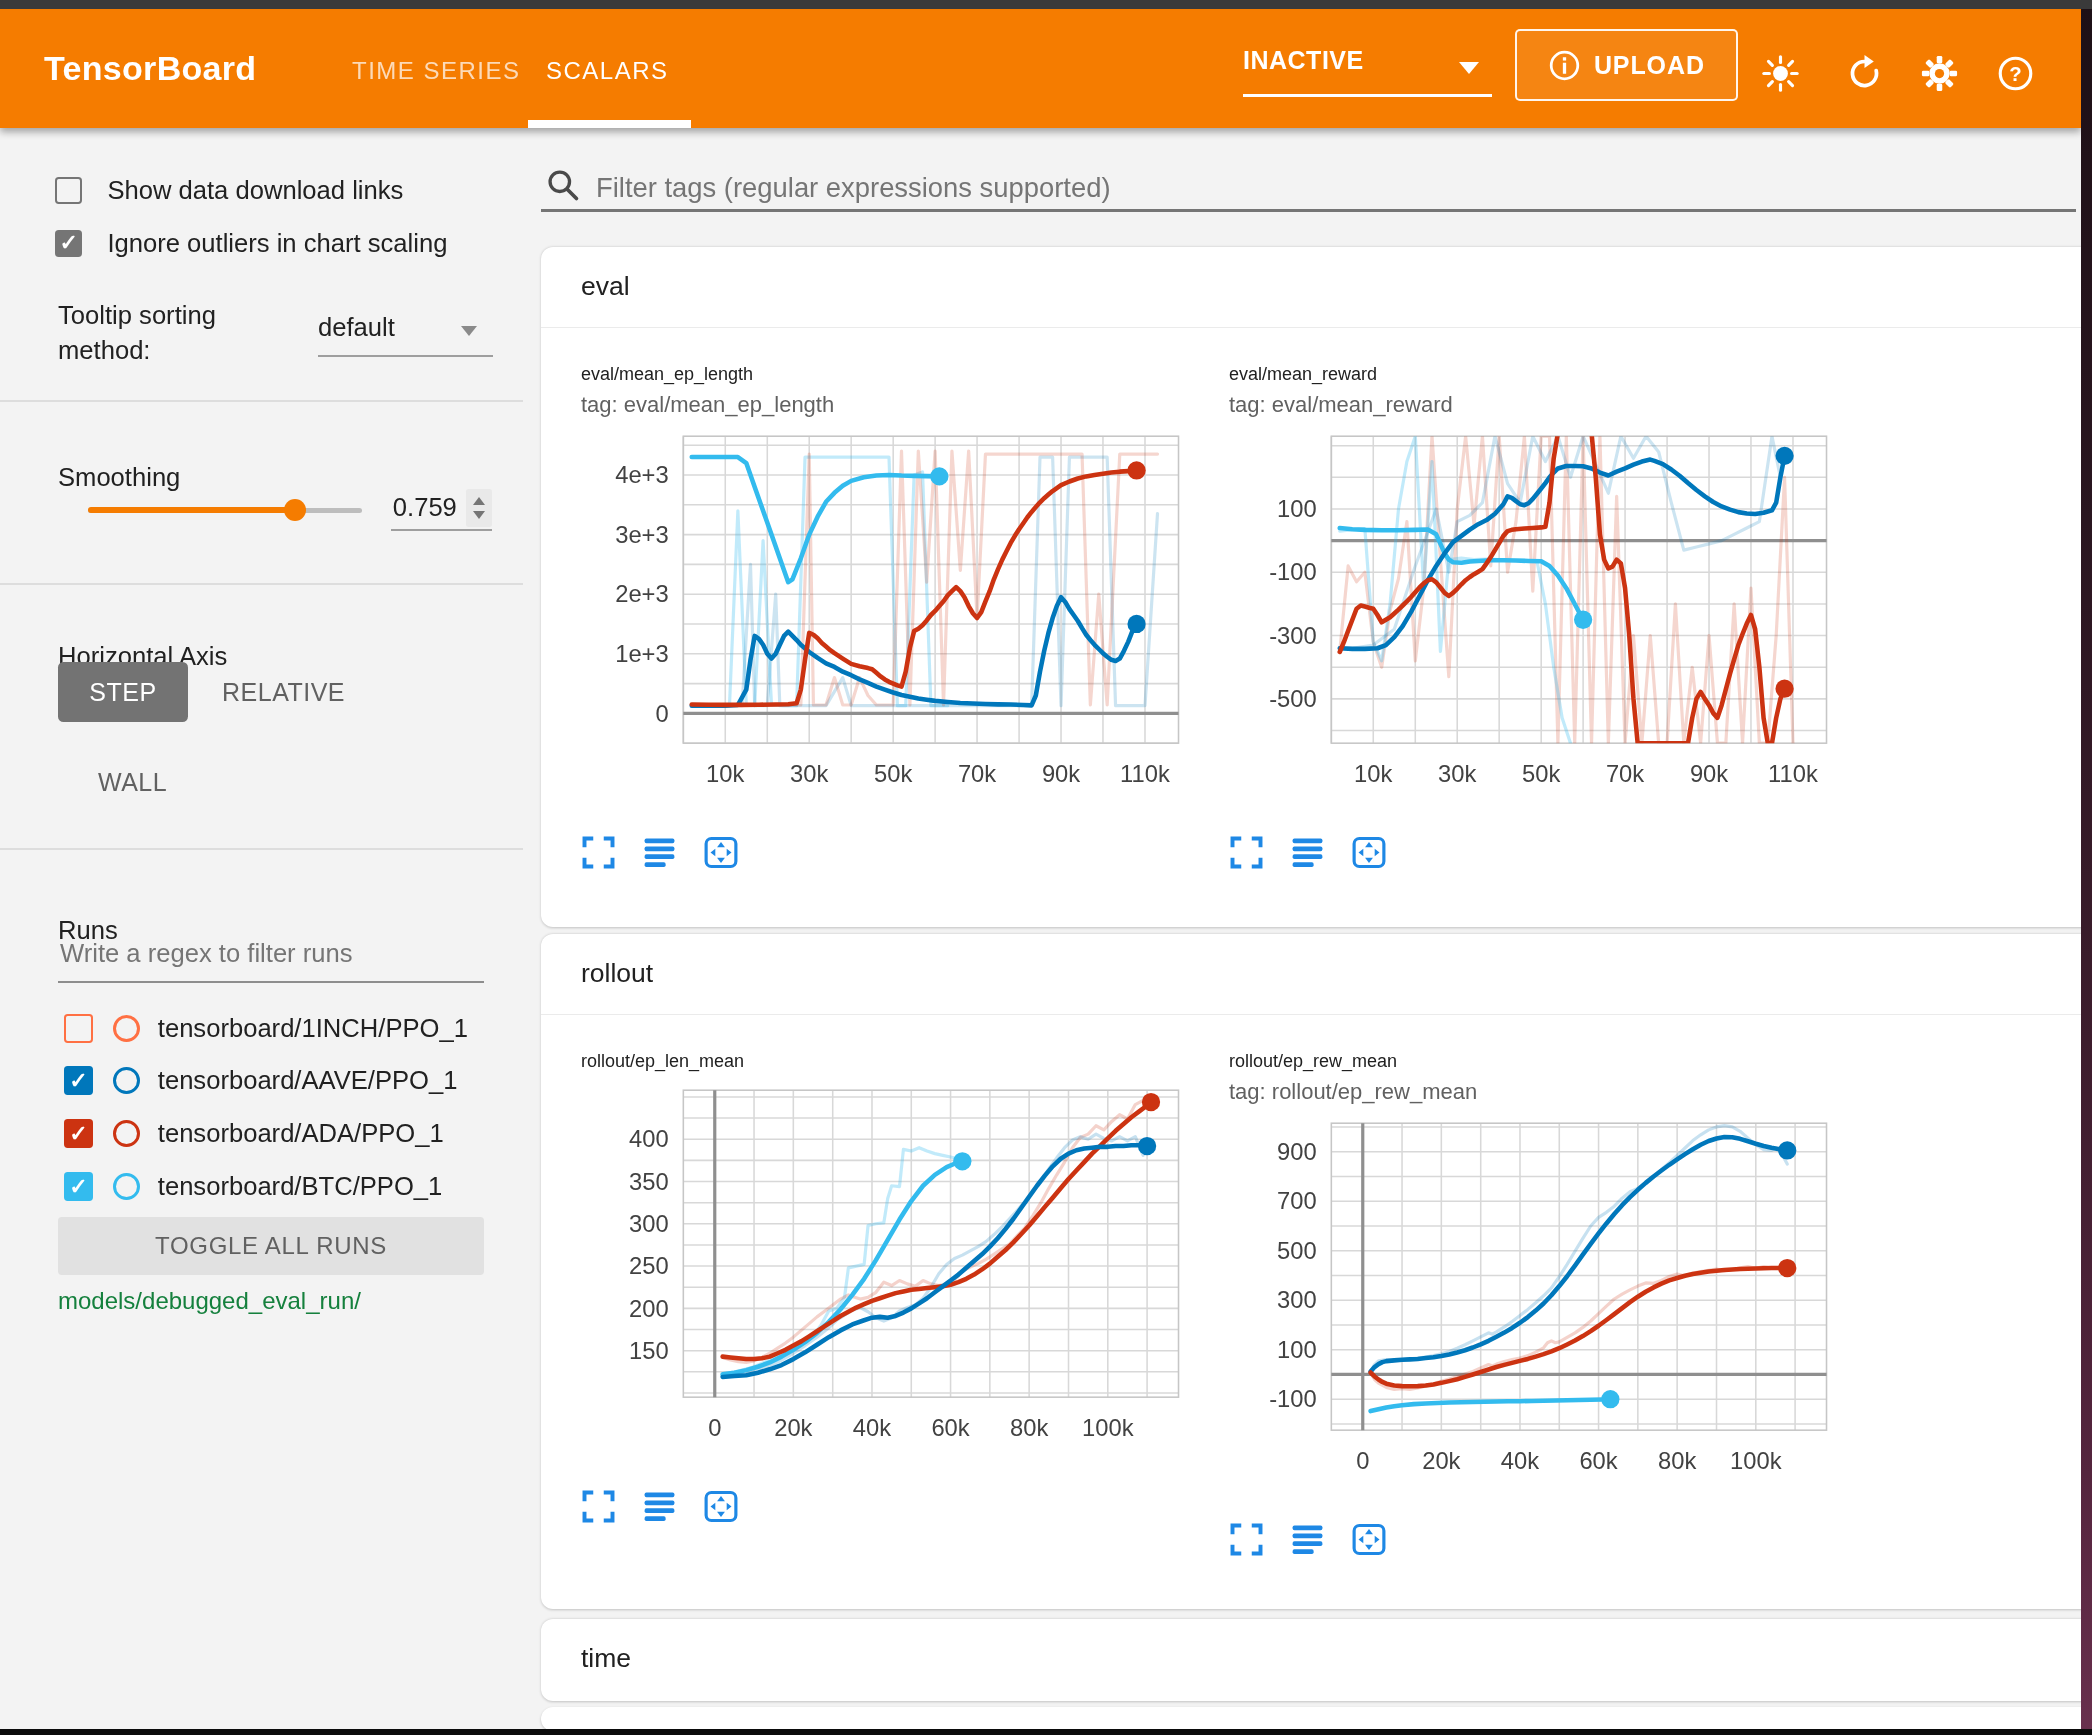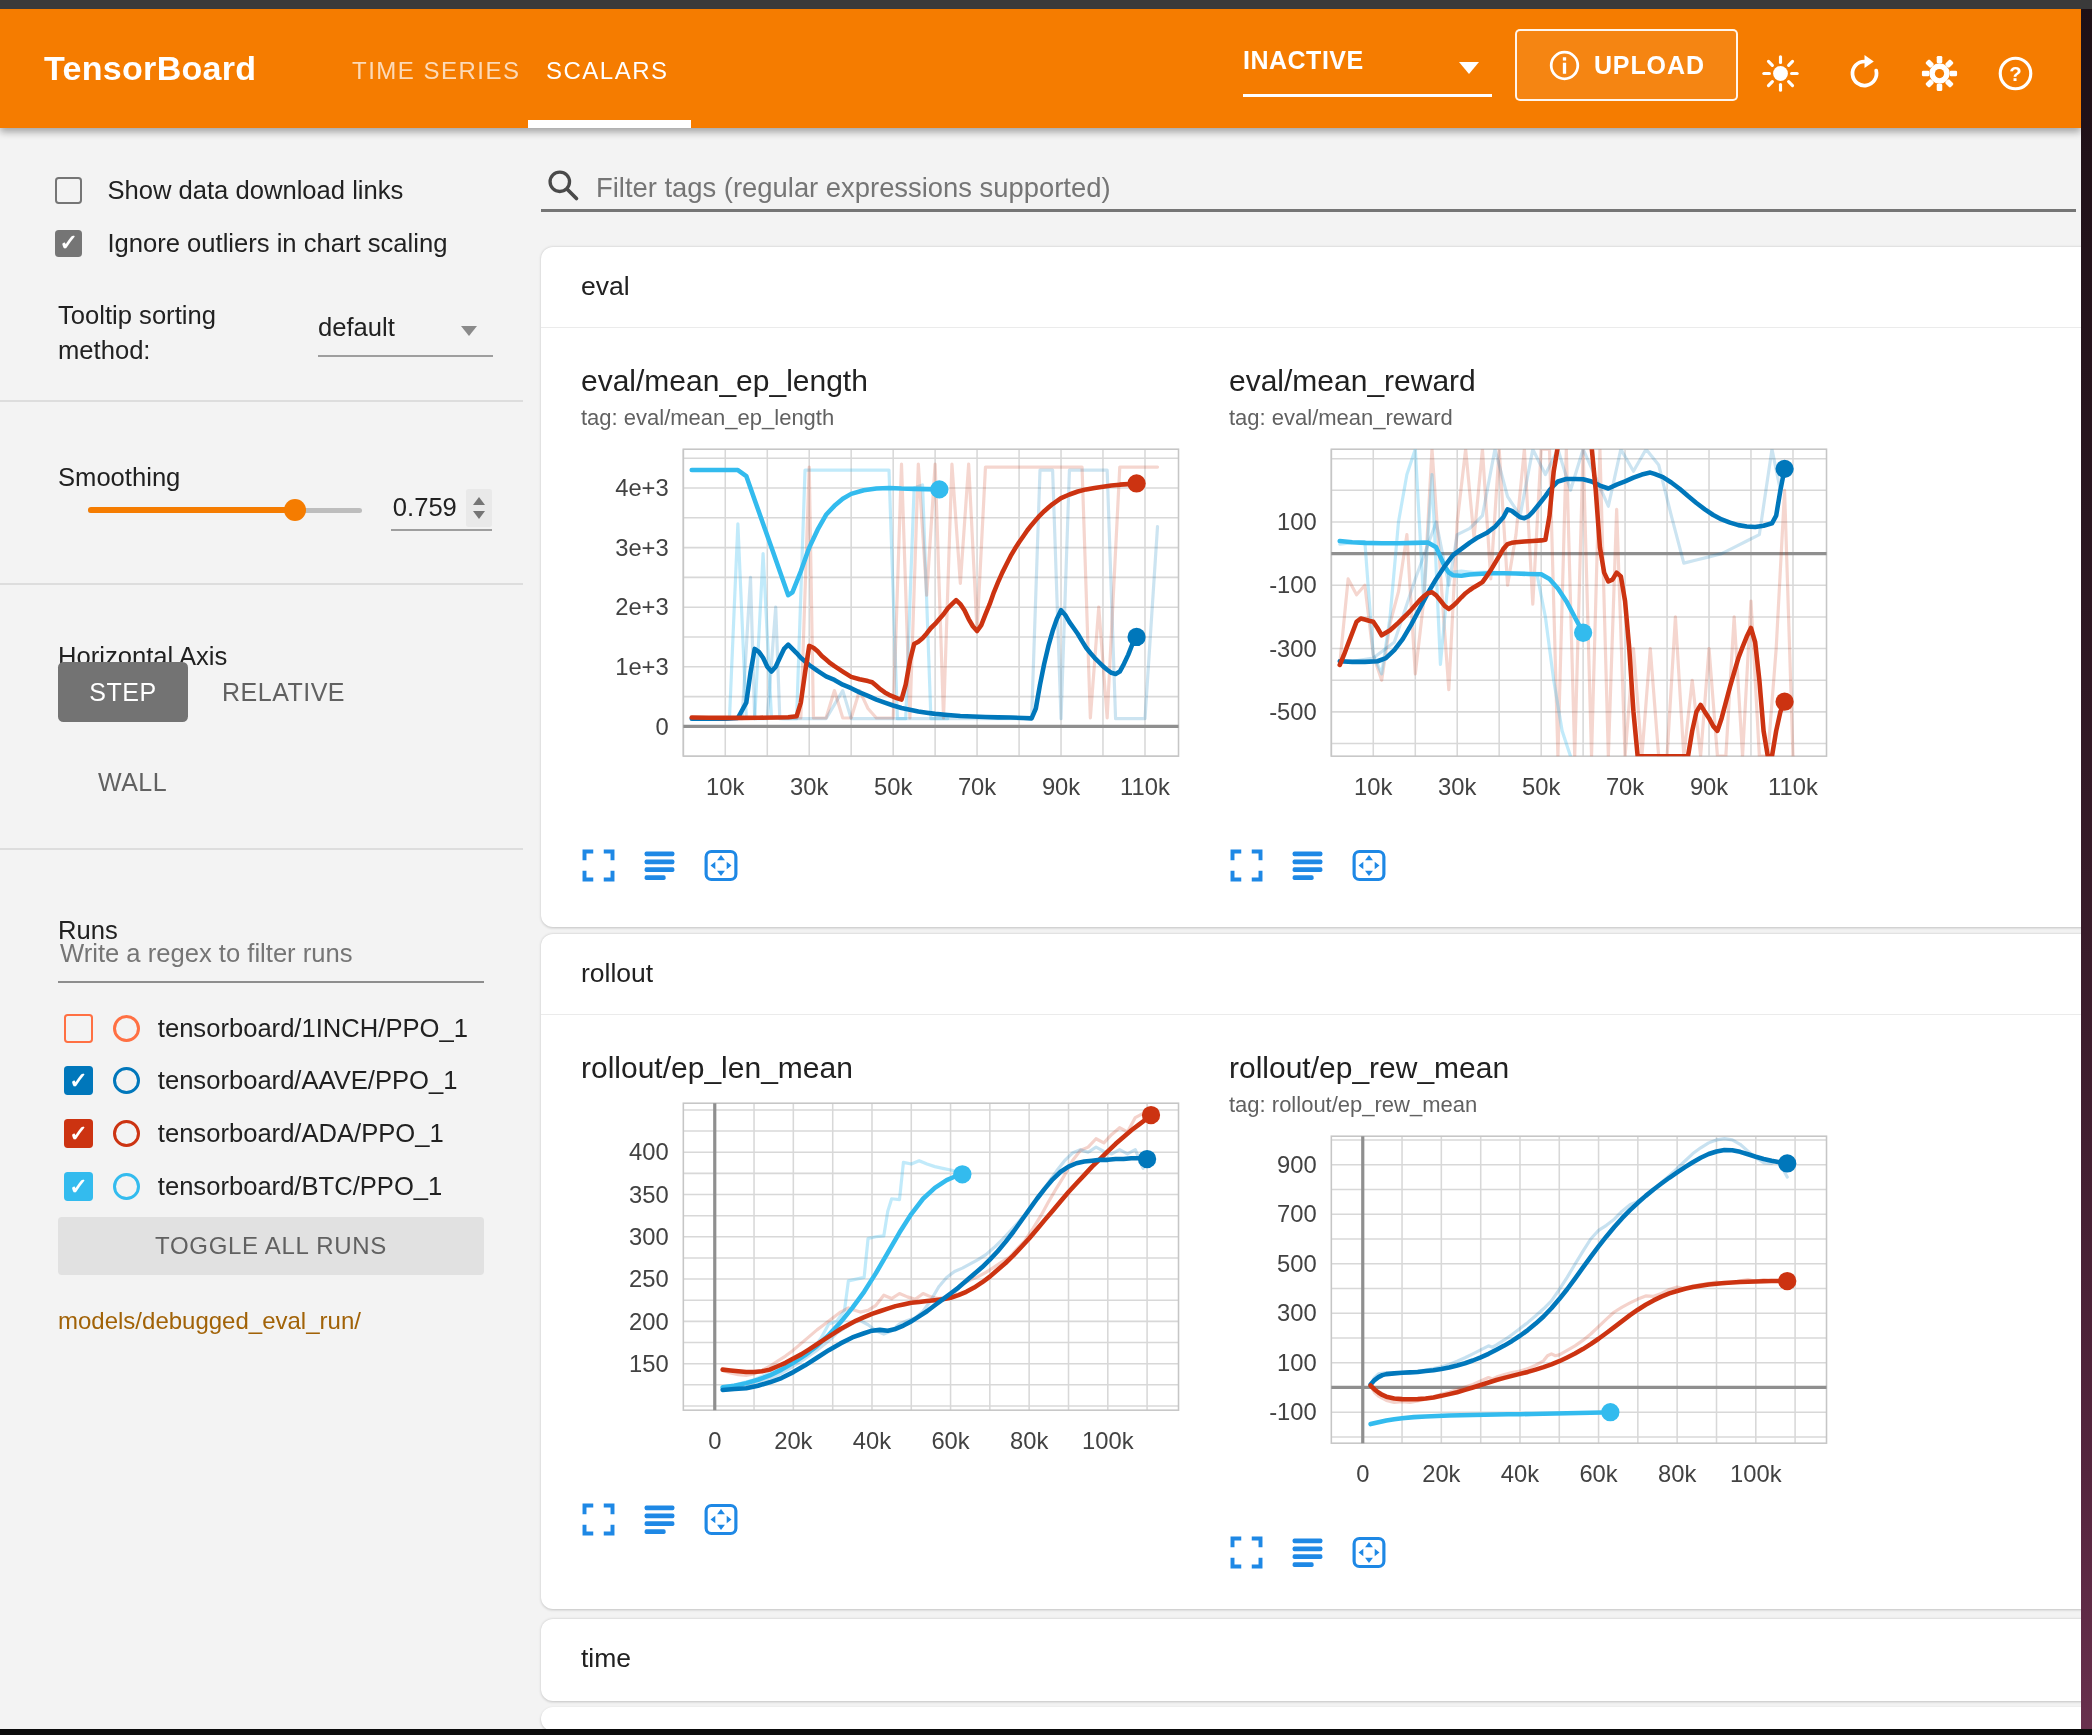--- a/index.html
+++ b/index.html
@@ -63,42 +63,42 @@
     font-size:25.6px;color:#212121;font-family:"Liberation Sans",sans-serif;}
   .regex-input::placeholder{color:#757575;}
   .regex-line{position:absolute;left:58px;top:853px;width:426px;height:1.8px;background:#8d8d8d;}
   .run-row{position:absolute;left:64px;display:flex;align-items:center;height:35px;cursor:pointer;}
   .run-cb{width:29px;height:29px;border-radius:3.7px;box-sizing:border-box;border:2.7px solid;
     display:flex;align-items:center;justify-content:center;flex:0 0 auto;}
   .run-circle{width:27.4px;height:27.4px;border-radius:50%;box-sizing:border-box;border:3.2px solid;margin-left:20px;flex:0 0 auto;}
   .run-label{margin-left:17.4px;font-size:25.6px;color:#212121;white-space:nowrap;}
   .toggle-btn{position:absolute;left:58px;top:1089px;width:426px;height:58px;background:#e1e1e1;border-radius:3.7px;
     display:flex;align-items:center;justify-content:center;font-size:24px;color:#616161;letter-spacing:0.7px;cursor:pointer;}
-  .runs-path{position:absolute;left:58px;top:1159px;font-size:24px;color:#a16207;margin-top:20px;}
+  .runs-path{position:absolute;left:58px;top:1159px;font-size:24px;color:#15803d;}
   
   .search-icon{position:absolute;left:545px;top:167px;width:37px;height:37px;}
   .filter-input{position:absolute;left:594px;top:168px;width:1416px;height:38px;background:transparent;border:none;outline:none;
     font-size:27.4px;color:#424242;font-family:"Liberation Sans",sans-serif;}
   .filter-input::placeholder{color:#757575;}
   .filter-line{position:absolute;left:541px;top:209px;width:1535px;height:2.7px;background:#757575;}
   .card{position:absolute;left:541px;width:1758px;background:#fff;border-radius:12px;
     box-shadow:0 0.9px 2.7px rgba(0,0,0,.2);}
   .card-eval{top:247px;height:680px;}
   .card-rollout{top:934px;height:675px;}
   .card-time{top:1619px;height:82px;}
   .card-stub{top:1707px;height:24px;}
   .card-head{position:relative;height:80px;}
   .card-head.bordered{border-bottom:1.8px solid #ebebeb;}
   .card-title{position:absolute;left:40px;top:24px;font-size:26.5px;color:#212121;}
   .card-right{position:absolute;right:49px;top:24px;display:flex;align-items:center;gap:14.6px;}
   .card-count{font-size:25px;color:#9e9e9e;}
   .chart{position:absolute;top:117px;width:603px;}
   .chart.pos-0{left:40px;}
   .chart.pos-1{left:688px;}
-  .chart-title{font-size:30px;color:#212121;}
+  .chart-title{font-size:18px;color:#212121;}
   .chart-tag{font-size:22px;color:#616161;margin-top:7.3px;}
   .chart-svg{margin-top:9.1px;display:block;}
   .chart-svg text{font-size:26px;fill:#424242;font-family:"Liberation Sans",sans-serif;}
   .chart-actions{margin-top:14.6px;display:flex;gap:25.6px;align-items:center;}
   .chart-actions svg{cursor:pointer;}
 </style>
 </head>
 <body>
 
 <div class="top-strip"></div>

